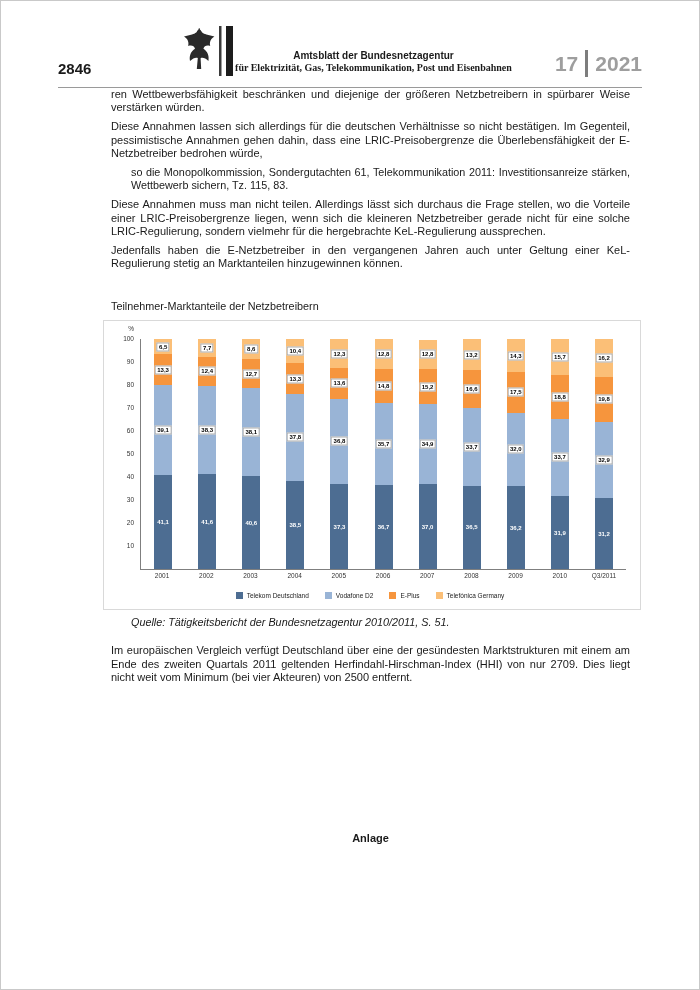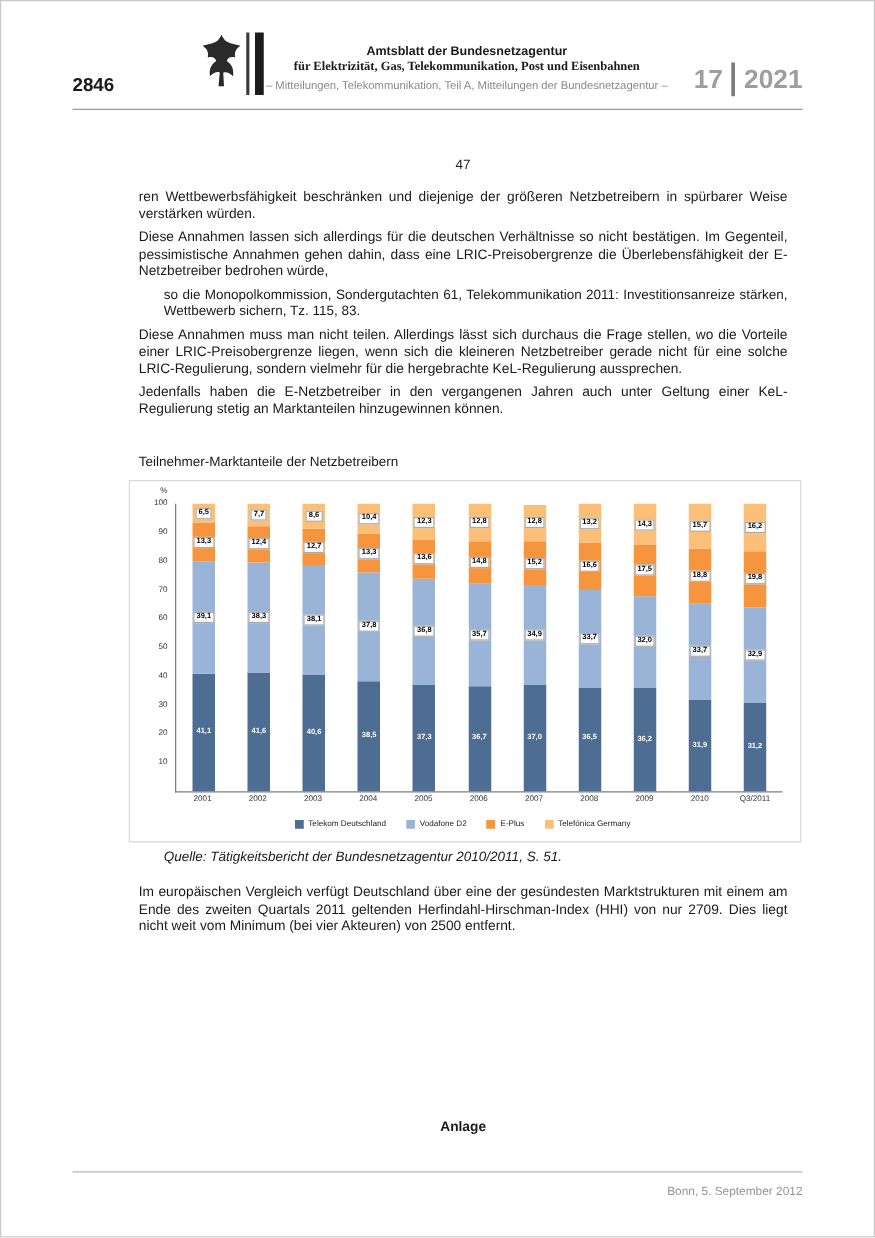--- a/index.html
+++ b/index.html
@@ -69,33 +69,31 @@
     <div class="header-center">
       <svg class="logo" width="54" height="52" viewBox="0 0 54 52">
         <path fill="#2a2a2a" d="M18 3 C16.5 7 14.5 8.5 11 9.5 L3 11.5 C7 14 8 17 7.2 21 C11 20 13 21 14 23.8 C10 26.5 8 30.5 9 36 C12 33 15 32 16.8 33 L15.8 44 L20.2 44 L19.6 33.2 C21.6 32.2 24.6 33.2 27.4 36 C28.4 30.5 26.4 26.5 22.4 23.8 C23.4 21 25.4 20 29.2 21 C28.4 17 29.4 14 33.4 11.5 L25.4 9.5 C21.9 8.5 19.9 7 18.4 3 Z"></path>
         <path fill="#2a2a2a" d="M16.2 8 C17.4 10.4 19 10.4 20.2 8 C21 6.4 19.8 5 18.2 5 C16.6 5 15.4 6.4 16.2 8 Z"></path>
         <rect x="38" y="1" width="2.5" height="50" fill="#3a3a3a"></rect>
         <rect x="45" y="1" width="7" height="50" fill="#1c1c1c"></rect>
       </svg>
       <div class="header-titles">
         <div class="ht1">Amtsblatt der Bundesnetzagentur</div>
         <div class="ht2">für Elektrizität, Gas, Telekommunikation, Post und Eisenbahnen</div>
-        <div class="ht3">– Mitteilungen, Telekommunikation, Teil A, Mitteilungen der Bundesnetzagentur –</div>
       </div>
     </div>
     <div class="issue">
       <span>17</span>
       <span class="issue-bar"></span>
       <span>2021</span>
     </div>
   </div>
   <hr class="rule">
 
   <div class="main">
-    <div class="folio">47</div>
 
     <p class="para">ren Wettbewerbsfähigkeit beschränken und diejenige der größeren Netzbetreibern in spürbarer Weise verstärken würden.</p>
     <p class="para">Diese Annahmen lassen sich allerdings für die deutschen Verhältnisse so nicht bestätigen. Im Gegenteil, pessimistische Annahmen gehen dahin, dass eine LRIC-Preisobergrenze die Überlebensfähigkeit der E-Netzbetreiber bedrohen würde,</p>
     <p class="citation">so die Monopolkommission, Sondergutachten 61, Telekommunikation 2011: Investitionsanreize stärken, Wettbewerb sichern, Tz. 115, 83.</p>
     <p class="para">Diese Annahmen muss man nicht teilen. Allerdings lässt sich durchaus die Frage stellen, wo die Vorteile einer LRIC-Preisobergrenze liegen, wenn sich die kleineren Netzbetreiber gerade nicht für eine solche LRIC-Regulierung, sondern vielmehr für die hergebrachte KeL-Regulierung aussprechen.</p>
     <p class="para para-last">Jedenfalls haben die E-Netzbetreiber in den vergangenen Jahren auch unter Geltung einer KeL-Regulierung stetig an Marktanteilen hinzugewinnen können.</p>
 
     <div class="chart-heading">Teilnehmer-Marktanteile der Netzbetreibern</div>
 
     <div class="chart-box">
@@ -327,17 +325,14 @@
         </div>
     </div>
 
     <div class="source">Quelle: Tätigkeitsbericht der Bundesnetzagentur 2010/2011, S. 51.</div>
 
     <p class="para">Im europäischen Vergleich verfügt Deutschland über eine der gesündesten Marktstrukturen mit einem am Ende des zweiten Quartals 2011 geltenden Herfindahl-Hirschman-Index (HHI) von nur 2709. Dies liegt nicht weit vom Minimum (bei vier Akteuren) von 2500 entfernt.</p>
 
     <div class="attachment">Anlage</div>
   </div>
 
-  <div class="footer">
-    <span class="dateline">Bonn, 5. September 2012</span>
-  </div>
 
 </div>
 
 </body></html>

